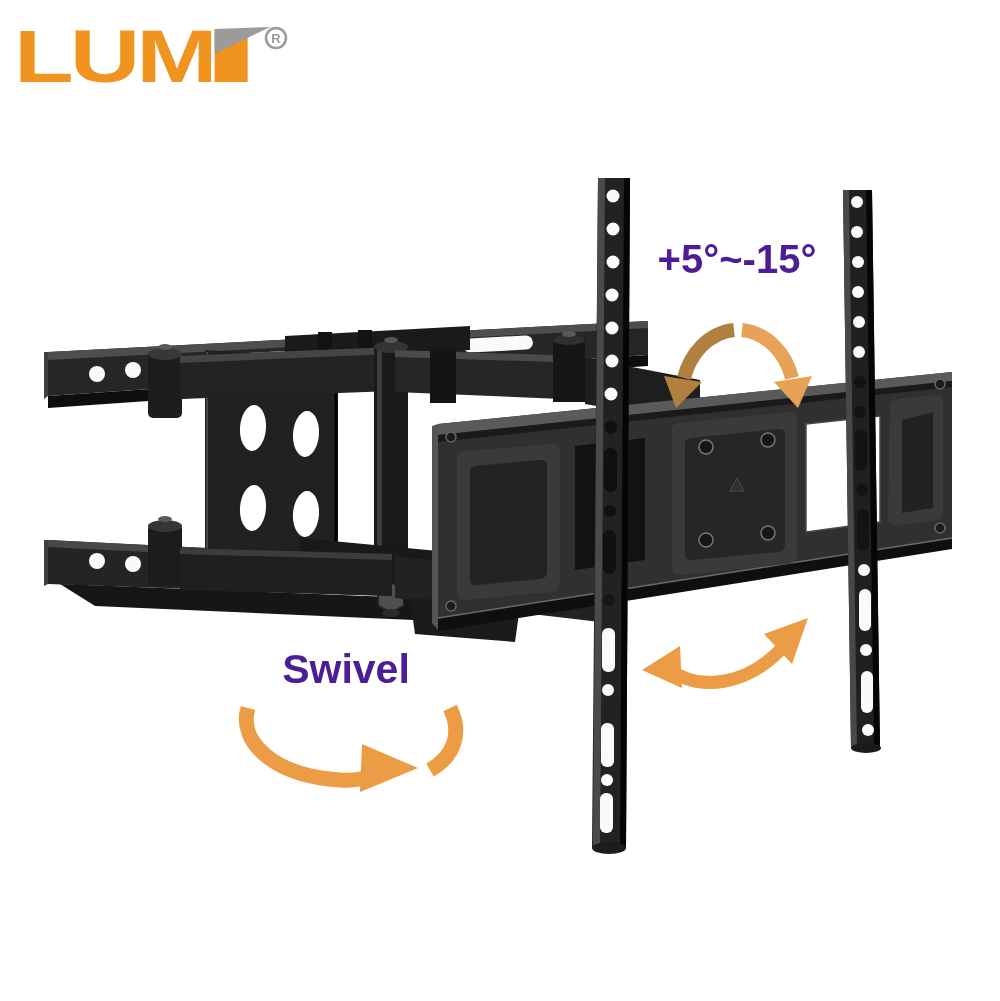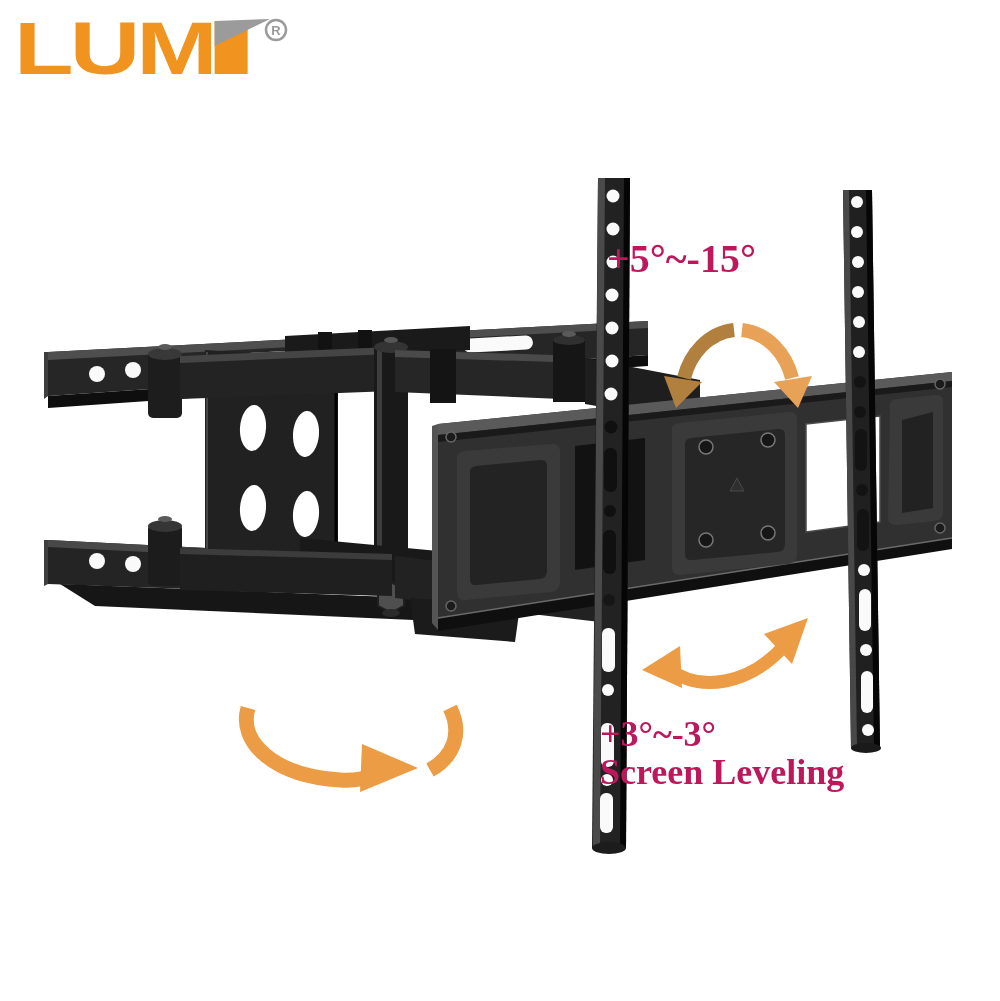--- a/index.html
+++ b/index.html
@@ -1,26 +1,26 @@
 <!DOCTYPE html>
 <html><head>
 <meta charset="utf-8">
 <style>
   html,body{margin:0;padding:0;background:#fff;}
   .stage{position:relative;width:1000px;height:1001px;background:#ffffff;overflow:hidden;
          font-family:"Liberation Sans",sans-serif;}
   .layer{position:absolute;left:0;top:0;}
-  .anno{position:absolute;font-weight:bold;color:#be185d;line-height:1.06;font-family:Liberation Serif, serif;}
+  .anno{position:absolute;text-align:center;font-weight:bold;color:#4c1d95;line-height:1.06;}
   .anno .rng{display:block;}
   .anno .lbl{display:block;}
   .anno-tilt{left:607px;top:238px;width:260px;font-size:40px;}
   .anno-swivel{left:213px;top:648px;width:266px;font-size:41px;}
   .anno-level{left:600px;top:716px;width:340px;font-size:36px;line-height:1.05;}
   .arrow-box{position:absolute;}
-  .logo-box{position:absolute;left:10px;top:8px;width:300px;height:88px;}
+  .logo-box{position:absolute;left:10px;top:16px;width:300px;height:88px;}
 </style>
 </head>
 <body>
 
 <div class="stage">
 
   <svg class="layer" width="1000" height="1001" viewBox="0 0 1000 1001">
 
     <g>
 
@@ -210,30 +210,27 @@
     <span class="rng">+5°~-15°</span>
   </div>
   <svg class="arrow-box" style="left:658px;top:320px;" width="160" height="92" viewBox="0 0 160 92">
     <path d="M76,10 C50,13 32,34 26,58" stroke="#B1803F" stroke-width="14" fill="none"></path>
     <polygon points="6,56 44,62 18,88" fill="#B1803F"></polygon>
     <path d="M84,10 C110,13 128,34 134,58" stroke="#E8A257" stroke-width="14" fill="none"></path>
     <polygon points="116,62 154,56 140,88" fill="#E8A257"></polygon>
   </svg>
 
   <div class="anno anno-swivel">
+    <span class="lbl">Swivel</span>
   </div>
   <svg class="arrow-box" style="left:222px;top:686px;" width="250" height="112" viewBox="0 0 250 112">
     <path d="M26,22 C16,56 52,90 118,94 C131,95 142,93 151,89" stroke="#EC9C44" stroke-width="15" fill="none"></path>
     <polygon points="140,58 196,82 138,106" fill="#EC9C44"></polygon>
     <path d="M228,22 C240,46 233,70 208,84" stroke="#EC9C44" stroke-width="15" fill="none"></path>
   </svg>
 
   <svg class="arrow-box" style="left:638px;top:604px;" width="175" height="100" viewBox="0 0 175 100">
     <path d="M30,64 C62,90 112,80 146,42" stroke="#EC9C44" stroke-width="13" fill="none"></path>
     <polygon points="4,66 42,42 44,84" fill="#EC9C44"></polygon>
     <polygon points="126,30 154,60 170,14" fill="#EC9C44"></polygon>
   </svg>
-  <div class="anno anno-level">
-    <span class="rng">+3°~-3°</span>
-    <span class="lbl">Screen Leveling</span>
-  </div>
 
 </div>
 
 </body></html>

